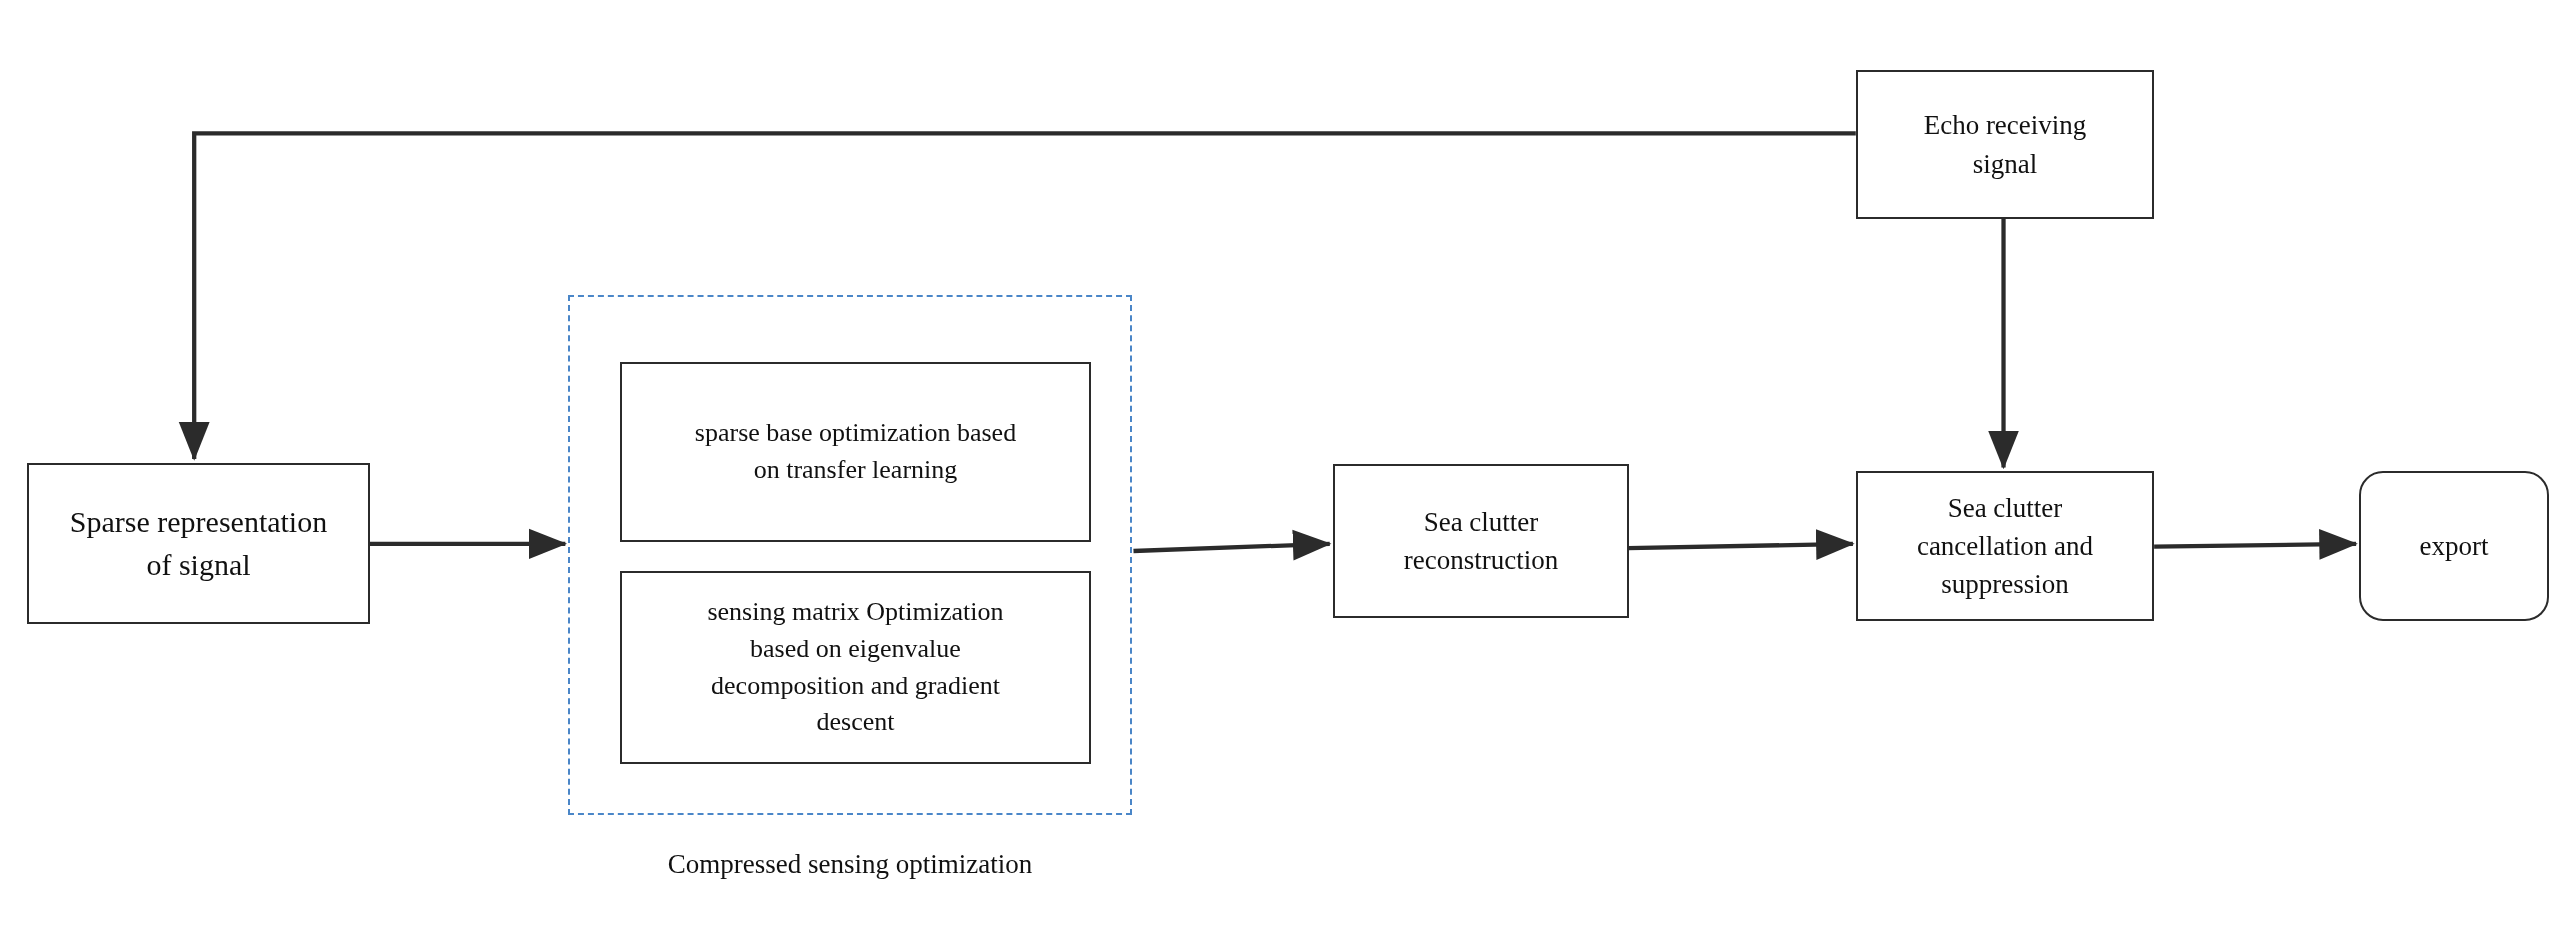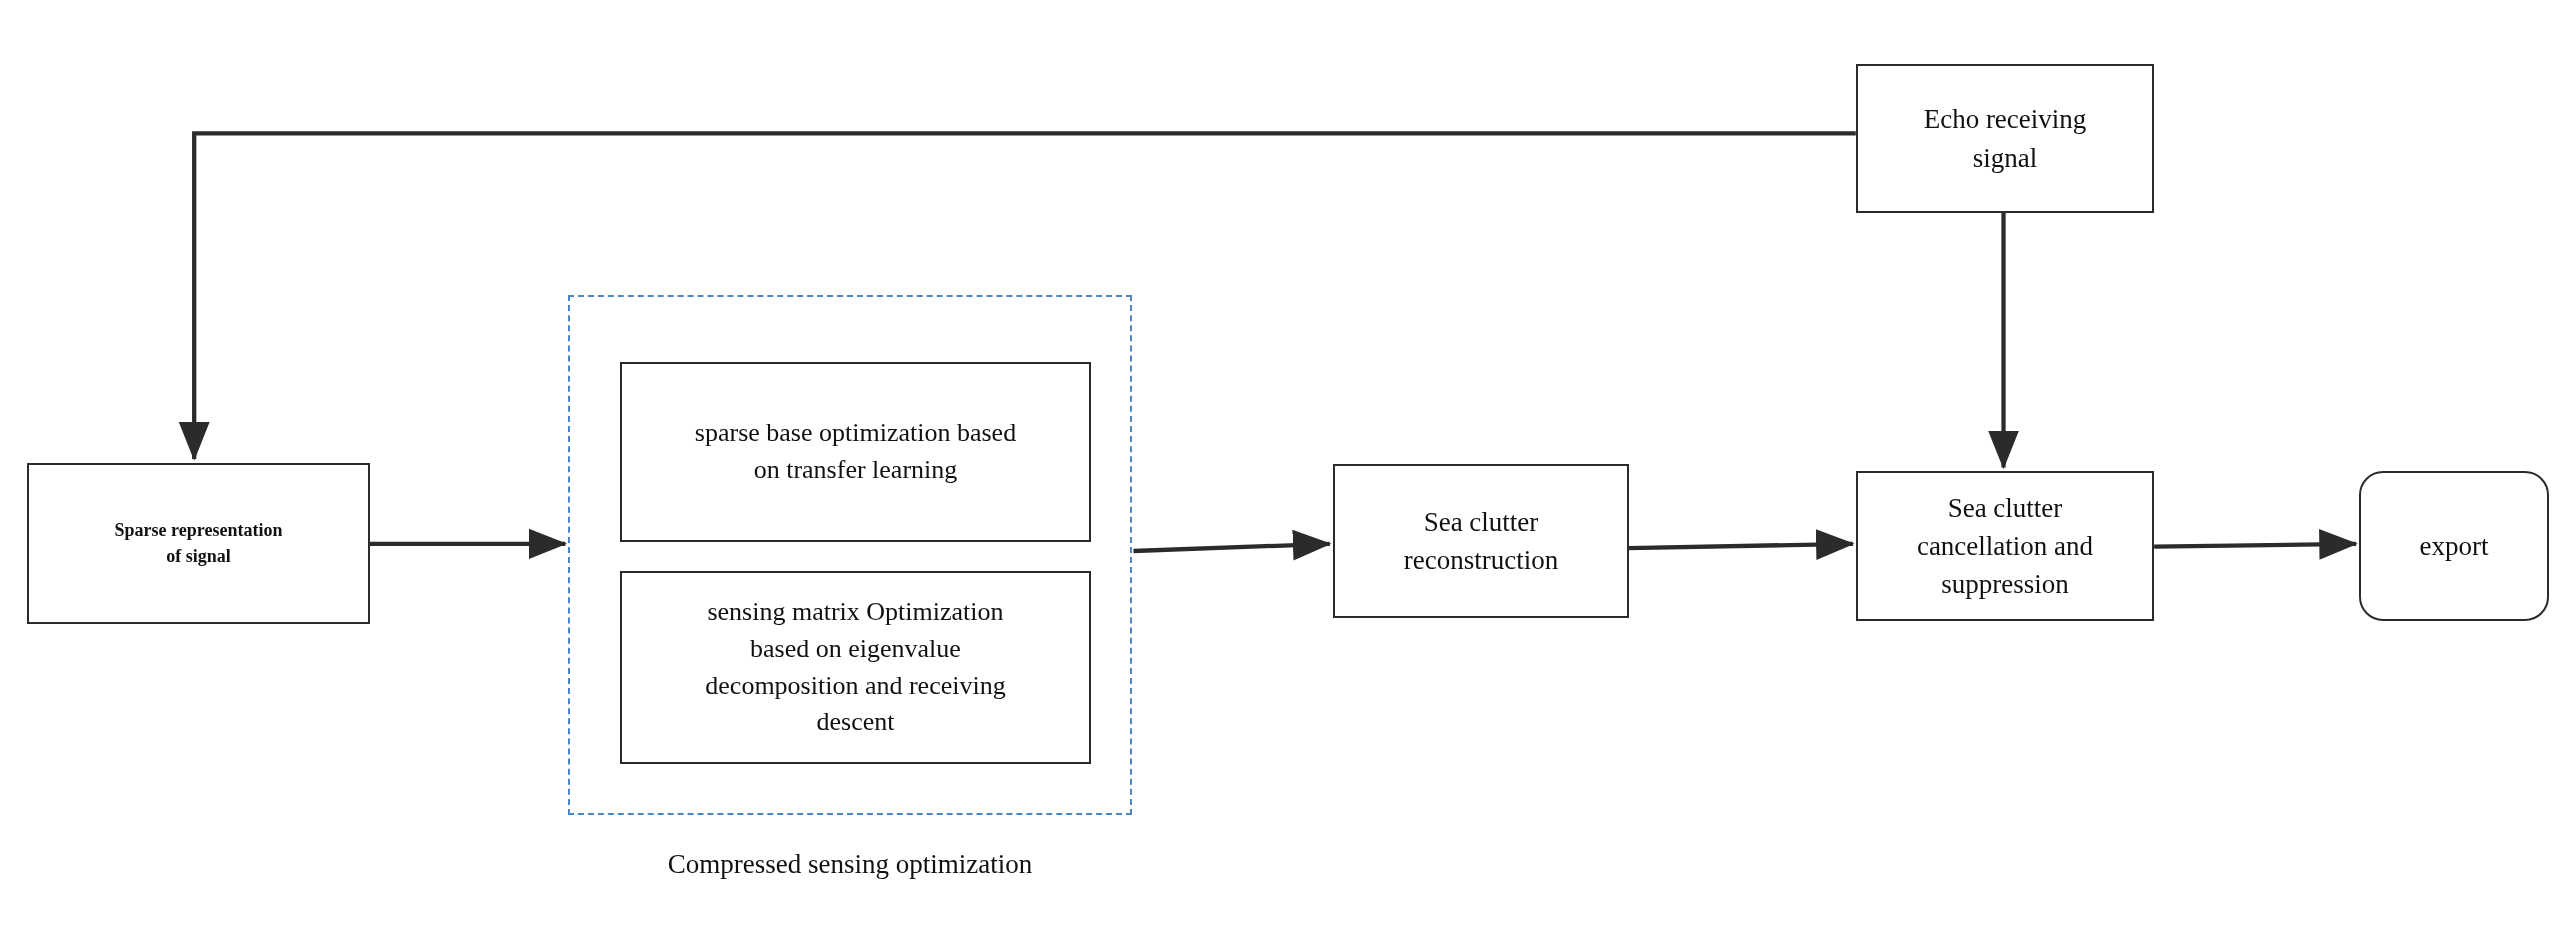--- a/index.html
+++ b/index.html
@@ -26,27 +26,26 @@
     text-align: center;
     color: #111111;
     line-height: 1.42;
   }
   .node-label {
     display: block;
     padding: 0 13px;
     white-space: pre-line;
   }
   #node-echo {
-    left: 1856px;  top: 64px;   width: 298px;  height: 149px;
+    left: 1856px;  top: 70px;   width: 298px;  height: 149px;
     font-size: 27px;
   }
   #node-sparse {
     left: 27px;    top: 463px;  width: 343px;  height: 161px;
-    font-size: 18px;
-    font-weight: bold;
+    font-size: 30px;
   }
   #node-sparse-base {
     left: 620px;   top: 330px;  width: 471px;  height: 180px;
     font-size: 26px;
     margin-top: 32px;
   }
   #node-sensing-matrix {
     left: 620px;   top: 571px;  width: 471px;  height: 193px;
     font-size: 26px;
   }
@@ -125,21 +124,21 @@
   <div id="group-cs"></div>
 
   <div class="node" id="node-sparse-base">
     <span class="node-label">sparse base optimization based
 on transfer learning</span>
   </div>
 
   <div class="node" id="node-sensing-matrix">
     <span class="node-label">sensing matrix Optimization
 based on eigenvalue
-decomposition and receiving
+decomposition and gradient
 descent</span>
   </div>
 
   <div id="caption-cs">Compressed sensing optimization</div>
 
   <div class="node" id="node-reconstruction">
     <span class="node-label">Sea clutter
 reconstruction</span>
   </div>
 

